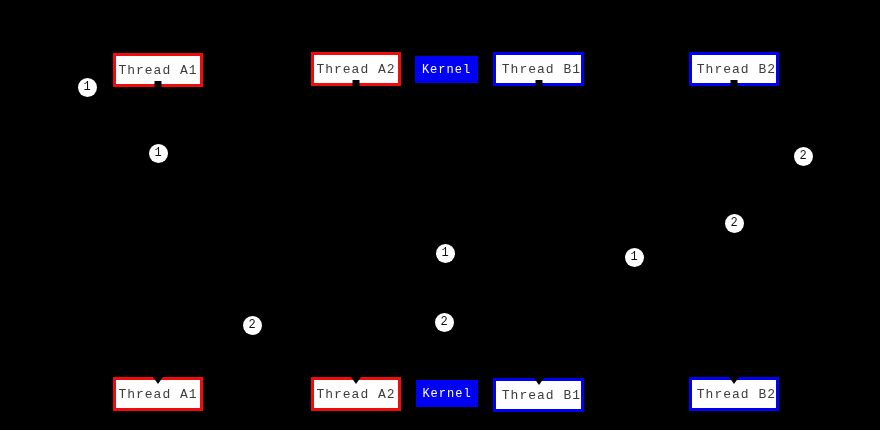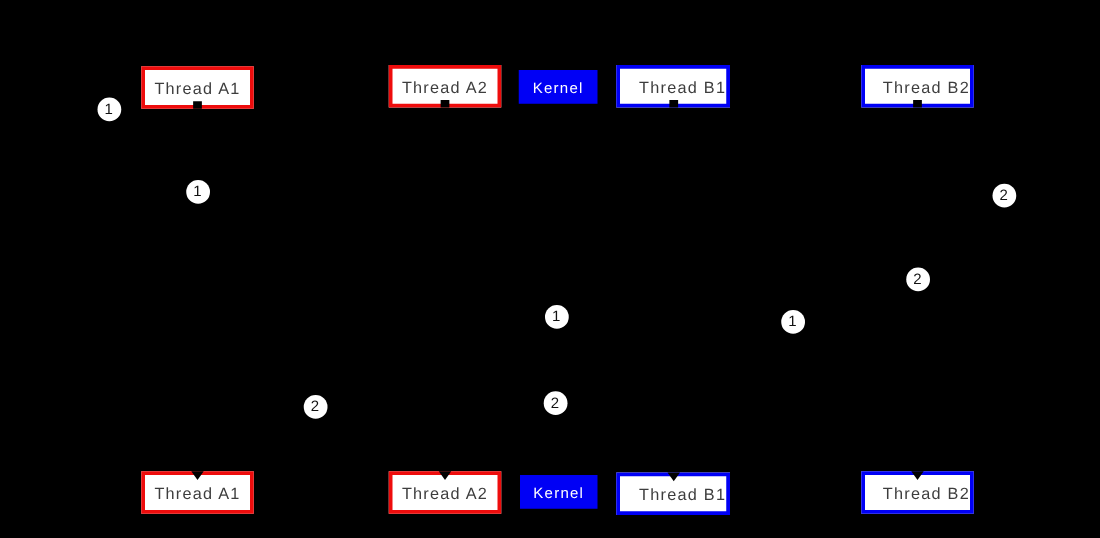--- a/index.html
+++ b/index.html
@@ -6,21 +6,21 @@
     margin: 0;
     padding: 0;
     background: #000;
   }
   #canvas {
     position: relative;
     width: 880px;
     height: 430px;
     background: #000;
     overflow: hidden;
-    font-family: Liberation Sans, sans-serif;
+    font-family: Liberation Mono, monospace;
     border-radius: 20px;
   }
   .node {
     position: absolute;
     box-sizing: border-box;
     background: #ffffff;
     display: flex;
     align-items: center;
     justify-content: center;
     font-size: 13px;

